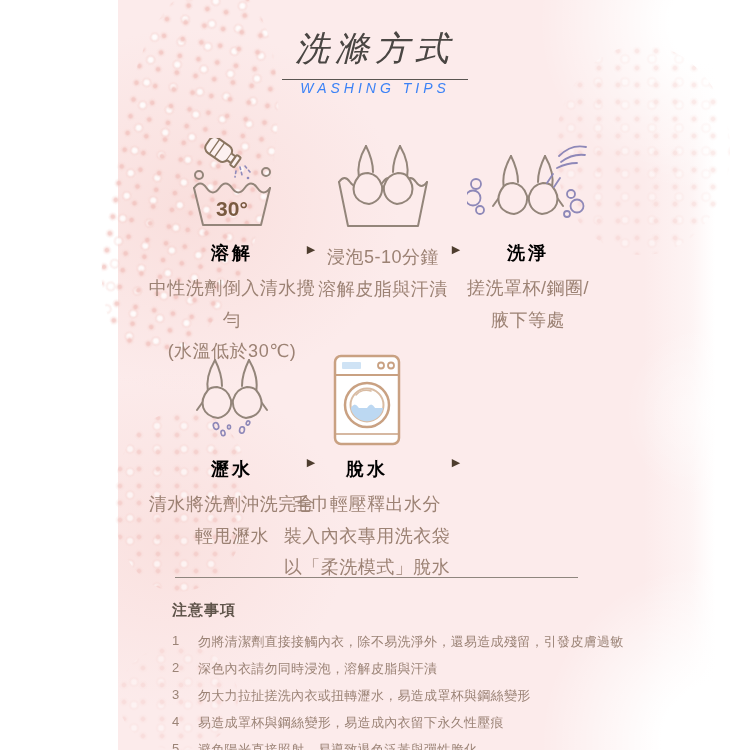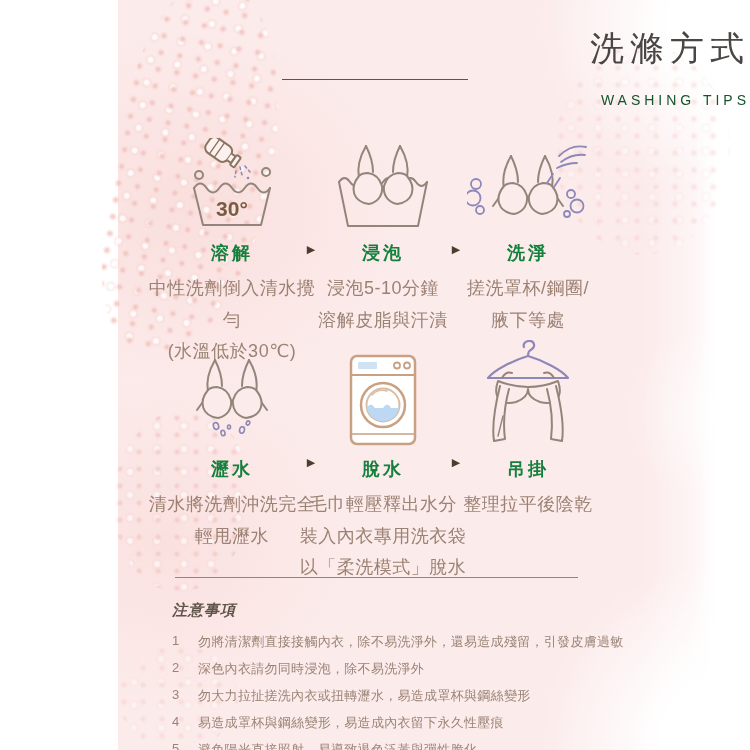--- a/index.html
+++ b/index.html
@@ -28,37 +28,37 @@
       radial-gradient(circle 6px at 16px 14px, rgba(255,255,255,.95) 2px, rgba(244,205,200,.4) 4px, rgba(255,255,255,0) 6px);
     background-size:19px 17px, 27px 23px;
     filter:blur(.6px);
   }
   .lace-top{left:116px;top:-14px;width:155px;height:370px;transform:rotate(10deg);border-radius:45% 55% 62% 38%;opacity:.85;}
   .lace-mid{left:114px;top:412px;width:135px;height:180px;border-radius:50% 45% 55% 50%;opacity:.6;}
   .lace-right{left:555px;top:45px;width:175px;height:210px;border-radius:50%;opacity:.35;}
   .lace-bottom{left:118px;top:645px;width:120px;height:105px;border-radius:50%;opacity:.35;}
 
   
-  .header{position:absolute;left:0;top:26px;width:750px;text-align:right;}
+  .header{position:absolute;left:0;top:26px;width:750px;text-align:center;font-style:italic;}
   .title{font-size:34px;color:#4a4643;letter-spacing:6px;font-weight:400;}
   .title-underline{width:186px;height:1px;background:#5a5551;margin:7px auto 0 auto;}
-  .subtitle{margin-top:12px;font-size:14px;color:#14532d;letter-spacing:4px;}
+  .subtitle{margin-top:0;font-size:14px;color:#3b82f6;letter-spacing:4px;}
 
   
   .step{position:absolute;width:170px;text-align:center;}
   .icon-box{height:96px;display:flex;align-items:flex-end;justify-content:center;}
   .icon-box.tall{height:102px;}
-  .step-title{margin-top:7px;font-size:18px;font-weight:bold;color:#15803d;letter-spacing:3px;}
+  .step-title{margin-top:7px;font-size:18px;font-weight:bold;color:#000000;letter-spacing:3px;}
   .step-desc{margin-top:8px;font-size:18px;color:#9c8274;line-height:1.75;white-space:pre-line;letter-spacing:.5px;}
   .arrow{position:absolute;width:14px;text-align:center;font-size:11px;color:#4e3d2e;line-height:14px;}
 
   
   .notes-divider{position:absolute;left:175px;top:577px;width:403px;height:1px;background:#8f867e;}
   .notes{position:absolute;left:172px;top:601px;width:450px;}
-  .notes-title{font-size:15px;font-weight:bold;color:#5f544a;letter-spacing:1px;font-style:italic;}
+  .notes-title{font-size:15px;font-weight:bold;color:#5f544a;letter-spacing:1px;}
   .notes-list{margin-top:13px;}
   .note-row{display:flex;margin-bottom:9px;font-size:13px;color:#9b8376;white-space:nowrap;}
   .note-num{width:26px;flex:0 0 26px;}
   .note-text{letter-spacing:.3px;text-align:right;}
 
   svg{display:block;}
 </style>
 </head>
 <body>
 
@@ -115,21 +115,20 @@
         <g stroke="#93857a" stroke-width="2" stroke-linecap="round" stroke-linejoin="round">
           <path d="M35 8 C28 20 26 30 28 40" fill="none"></path>
           <path d="M35 8 C40 18 42 26 42 34" fill="none"></path>
           <path d="M69 8 C76 20 78 30 76 40" fill="none"></path>
           <path d="M69 8 C64 18 62 26 62 34" fill="none"></path>
           <path d="M28 38 C18 50 22 64 38 66 C48 64 52 56 51 48 C49 41 44 36 37 35 C33 35 30 36 28 38 Z" fill="#fcebeb"></path>
           <path d="M76 38 C86 50 82 64 66 66 C56 64 52 56 53 48 C55 41 60 36 67 35 C71 35 74 36 76 38 Z" fill="#fcebeb"></path>
         </g>
       </svg>
     </div>
-    <div class="step-title">浸泡</div>
     <div class="step-desc">浸泡5-10分鐘
 溶解皮脂與汗漬</div>
   </div>
 
   <div class="step" style="left:147px;top:348px;">
     <div class="icon-box tall">
       <svg width="104" height="100" viewBox="0 0 104 100" fill="none">
         <g transform="translate(2 6)" stroke="#93857a" stroke-width="2" stroke-linecap="round" stroke-linejoin="round">
           <path d="M33 4 C26 16 24 26 26 36" fill="none"></path>
           <path d="M33 4 C38 14 40 22 40 30" fill="none"></path>
@@ -180,21 +179,21 @@
           <path d="M86 36 l-6 9"></path>
           <path d="M93 40 l-6 9"></path>
         </g>
       </svg>
     </div>
     <div class="step-title">洗淨</div>
     <div class="step-desc">搓洗罩杯/鋼圈/
 腋下等處</div>
   </div>
 
-  <div class="step" style="left:298px;top:348px;">
+  <div class="step" style="left:282px;top:348px;">
     <div class="icon-box tall">
       <svg width="98" height="100" viewBox="0 0 98 100" fill="none">
         <rect x="17" y="6" width="64" height="88" rx="6" stroke="#c9a182" stroke-width="2.5" fill="#ffffff"></rect>
         <path d="M17 25 H81" stroke="#c9a182" stroke-width="2"></path>
         <path d="M17 84 H81" stroke="#c9a182" stroke-width="1.6"></path>
         <rect x="24" y="12" width="19" height="7" rx="1" fill="#cfe3f5"></rect>
         <circle cx="63" cy="15.5" r="3" stroke="#c9a182" stroke-width="1.8" fill="none"></circle>
         <circle cx="73" cy="15.5" r="3" stroke="#c9a182" stroke-width="1.8" fill="none"></circle>
         <circle cx="49" cy="55" r="22" stroke="#c9a182" stroke-width="2.5" fill="#ffffff"></circle>
         <circle cx="49" cy="55" r="16.5" stroke="#d9bca3" stroke-width="2" fill="#ffffff"></circle>
@@ -202,57 +201,37 @@
         <path d="M32.8 58 q4.05 -7 8.1 0 t8.1 0 t8.1 0 t8.1 0 Z" fill="#bcd8f2"></path>
         <path d="M38 45 A13.5 13.5 0 0 1 53 41" stroke="#d9bca3" stroke-width="1.5" fill="none" stroke-linecap="round"></path>
       </svg>
     </div>
     <div class="step-title">脫水</div>
     <div class="step-desc">毛巾輕壓釋出水分
 裝入內衣專用洗衣袋
 以「柔洗模式」脫水</div>
   </div>
 
-  <div class="step" style="left:443px;top:340px;">
-    <div class="icon-box" style="height:110px;">
-      <svg width="100" height="110" viewBox="0 0 100 110" fill="none">
-        <g stroke="#8e88b8" stroke-width="2.2" fill="none" stroke-linecap="round" stroke-linejoin="round">
-          <path d="M50 16 C50 12 51 11 54 9 C58 6 56 0 50 1 C46 2 45 5 46 7"></path>
-          <path d="M50 16 C36 20 16 30 10 38 L90 38 C84 30 64 20 50 16 Z"></path>
-        </g>
-        <g stroke="#93857a" stroke-width="2" stroke-linecap="round" stroke-linejoin="round">
-          <path d="M24 38 q4 -7 10 -5" fill="none"></path>
-          <path d="M66 33 q6 -2 10 5" fill="none"></path>
-          <path d="M20 41 C14 58 24 66 38 62 C46 59 50 54 50 49 C50 54 53 59 62 62 C76 66 86 58 80 41 C70 45 60 47 50 47 C40 47 30 45 20 41 Z" fill="#fcebeb"></path>
-          <path d="M22 46 C16 70 14 88 16 101 L27 99 C25 84 27 64 31 49" fill="#fcebeb"></path>
-          <path d="M78 46 C84 70 86 88 84 101 L73 99 C75 84 73 64 69 49" fill="#fcebeb"></path>
-          <path d="M20 96 L25 76" fill="none" stroke-width="1.4"></path>
-        </g>
-      </svg>
-    </div>
-    <div class="step-title">吊掛</div>
-    <div class="step-desc">整理拉平後陰乾</div>
-  </div>
 
   <span class="arrow" style="left:304px;top:242px;">▶</span>
   <span class="arrow" style="left:449px;top:242px;">▶</span>
   <span class="arrow" style="left:304px;top:455px;">▶</span>
   <span class="arrow" style="left:449px;top:455px;">▶</span>
 
   <div class="notes-divider"></div>
   <div class="notes">
     <div class="notes-title">注意事項</div>
     <div class="notes-list">
       <div class="note-row">
         <span class="note-num">1</span>
         <span class="note-text">勿將清潔劑直接接觸內衣，除不易洗淨外，還易造成殘留，引發皮膚過敏</span>
       </div>
       <div class="note-row">
         <span class="note-num">2</span>
-        <span class="note-text">深色內衣請勿同時浸泡，除不易洗淨外</span>
+        <span class="note-text">深色內衣請勿同時浸泡，溶解皮脂與汗漬</span>
       </div>
       <div class="note-row">
         <span class="note-num">3</span>
         <span class="note-text">勿大力拉扯搓洗內衣或扭轉瀝水，易造成罩杯與鋼絲變形</span>
       </div>
       <div class="note-row">
         <span class="note-num">4</span>
         <span class="note-text">易造成罩杯與鋼絲變形，易造成內衣留下永久性壓痕</span>
       </div>
       <div class="note-row">

